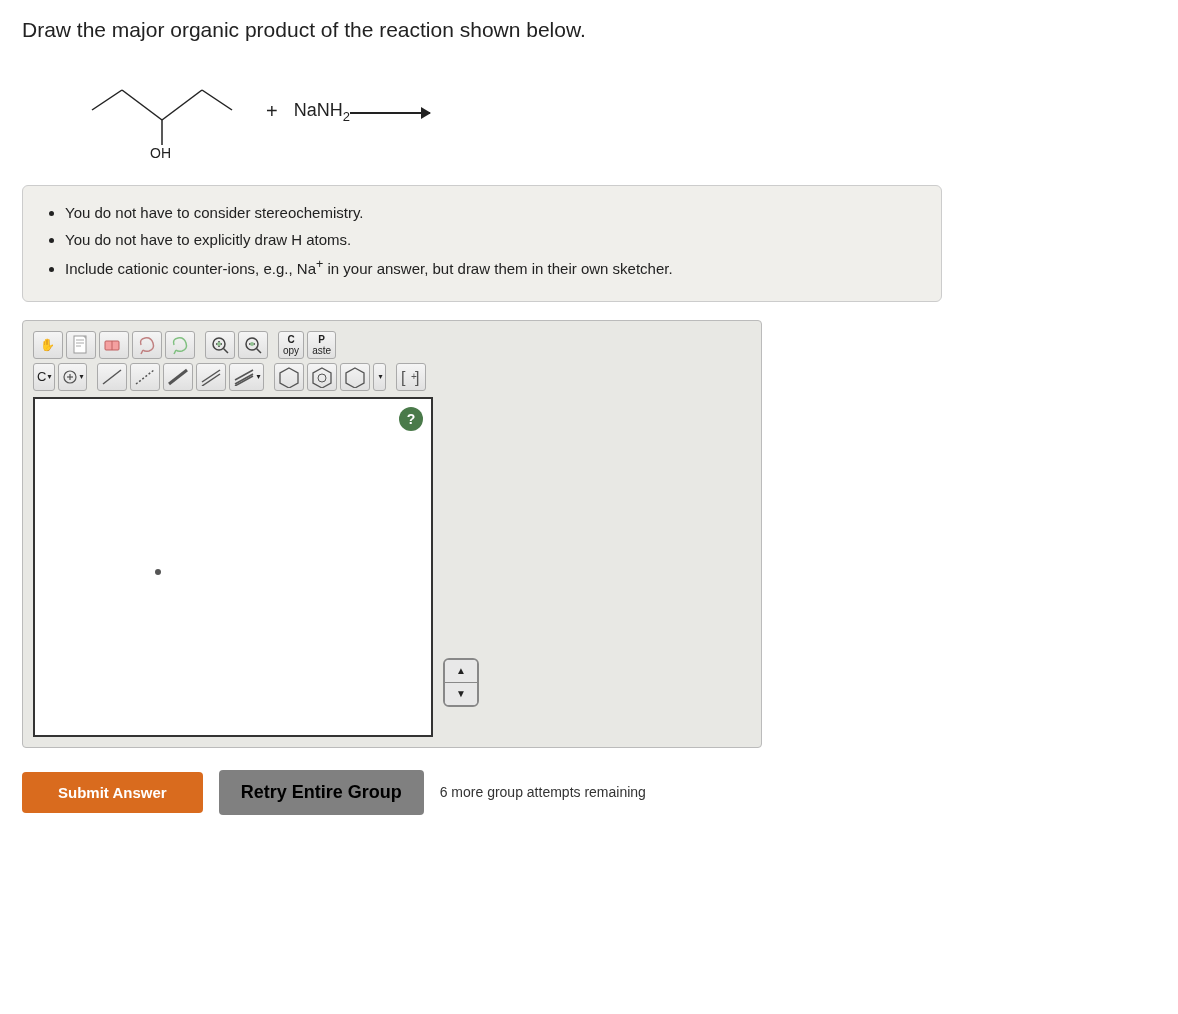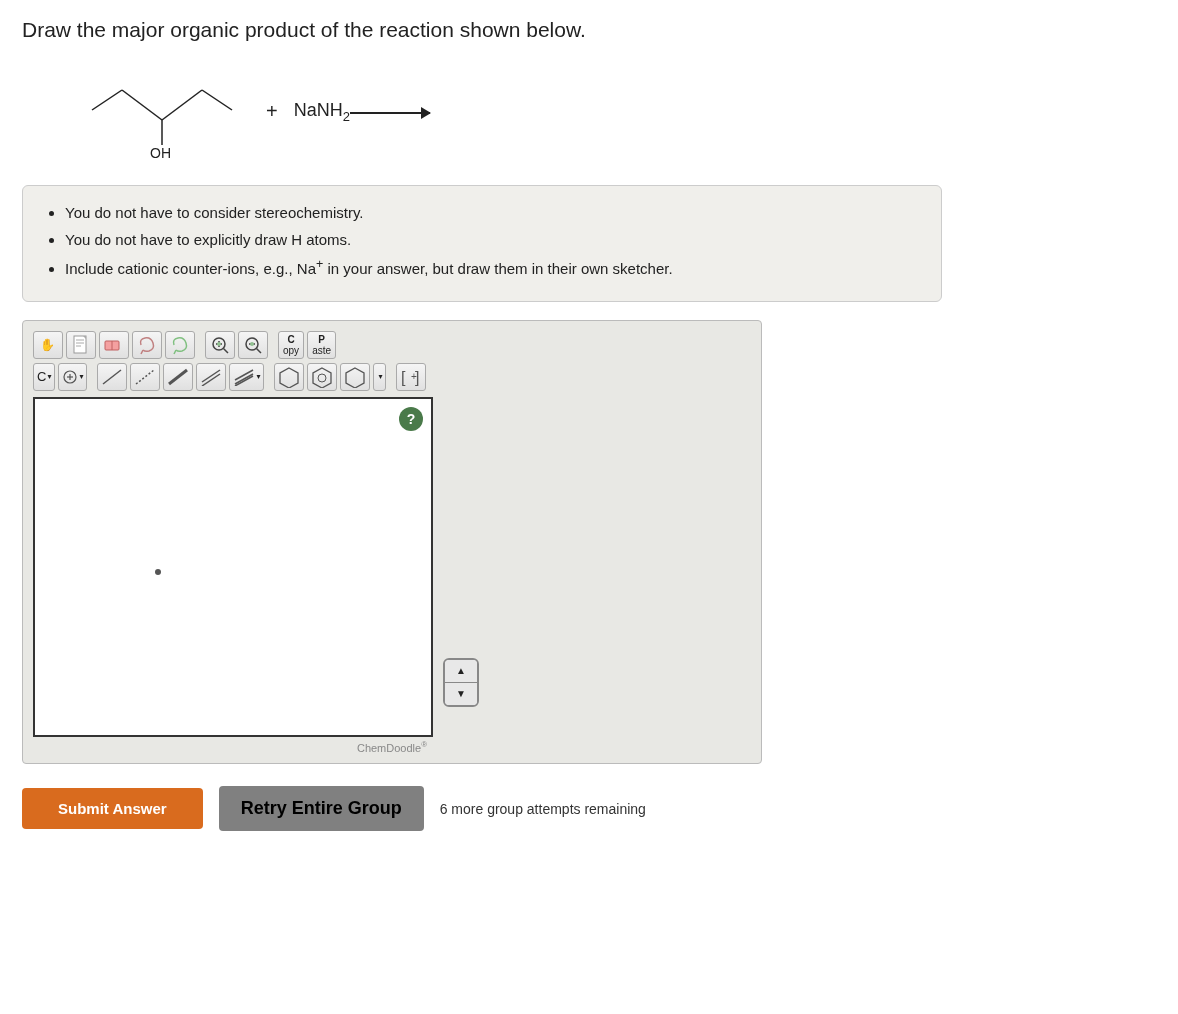--- a/index.html
+++ b/index.html
@@ -432,23 +432,20 @@
           <span>▲</span>
         </div>
         <div class="spinner-divider"></div>
         <div class="spinner-down">
           <span>▼</span>
         </div>
       </div>
     </div>
   </div>
 
-  <div class="chemdoodle-label">
-    <span>ChemDoodle</span><sup>®</sup>
-  </div>
 
 </div>
 
 <div class="bottom-bar">
   <button class="btn-submit">Submit Answer</button>
   <button class="btn-retry">Retry Entire Group</button>
   <span class="attempts-text">6 more group attempts remaining</span>
 </div>
 
 </body></html>

